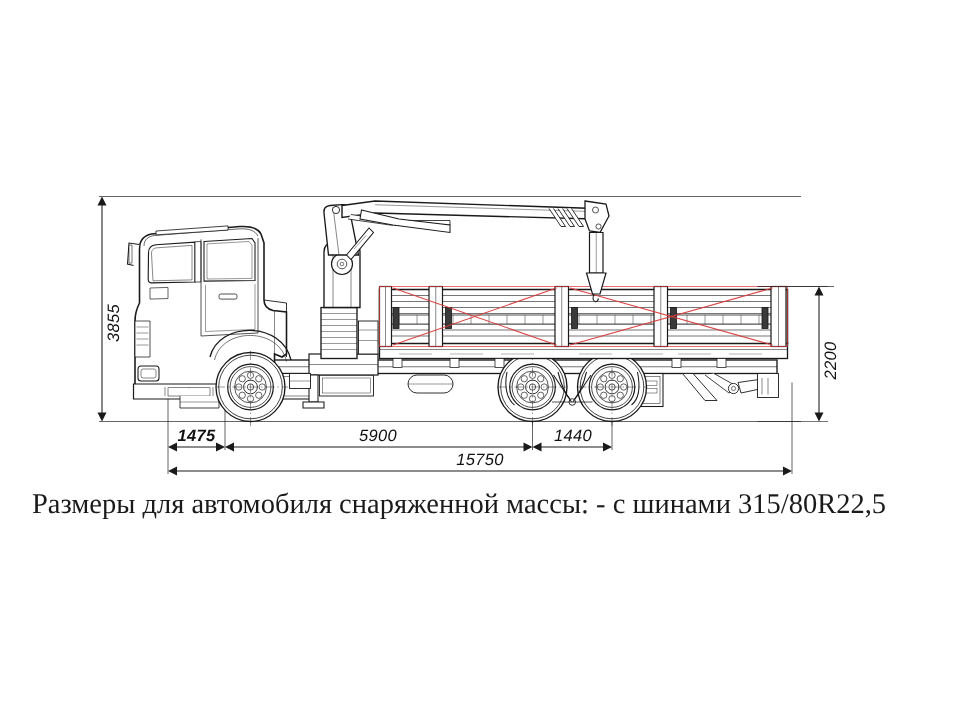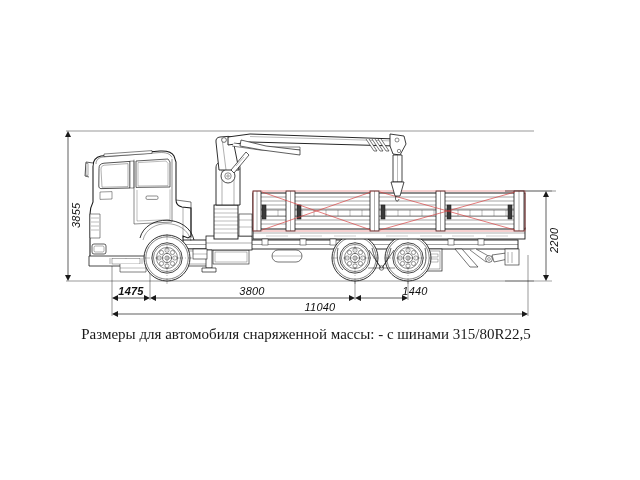--- a/index.html
+++ b/index.html
@@ -16,21 +16,21 @@
     letter-spacing:0.2px;
   }
   .dimtext.vert{transform-origin:left top;}
   #caption{
     position:absolute;
     left:0;
     top:326px;
     width:612px;
     text-align:center;
     font-family:"Liberation Serif",serif;
-    font-size:15px;
+    font-size:19px;
     color:#1a1a1a;
     white-space:nowrap;
   }
 </style>
 </head>
 <body>
 
 <div id="stage">
 
   <svg id="draw" viewBox="0 0 640 480">
@@ -368,21 +368,21 @@
       <path d="M522,311 L528,314 L522,317 z" fill="#1a1a1a" stroke="none"></path>
     </g>
   </svg>
 
   <div class="dimtext vert" style="left:70px; top:228px; transform:rotate(-90deg);">3855</div>
 
   <div class="dimtext vert" style="left:548px; top:253px; transform:rotate(-90deg);">2200</div>
 
   <div class="dimtext" style="left:112px; top:285px; width:38px; text-align:center;font-weight:bold;">1475</div>
 
-  <div class="dimtext" style="left:232px; top:285px; width:40px; text-align:center;">3800</div>
-
-  <div class="dimtext" style="left:362px; top:285px; width:40px; text-align:center;margin-left:33px;">1440</div>
-
-  <div class="dimtext" style="left:297px; top:301px; width:46px; text-align:center;">11040</div>
+  <div class="dimtext" style="left:232px; top:285px; width:40px; text-align:center;">5900</div>
+
+  <div class="dimtext" style="left:362px; top:285px; width:40px; text-align:center;">1440</div>
+
+  <div class="dimtext" style="left:297px; top:301px; width:46px; text-align:center;">15750</div>
 
   <div id="caption">Размеры для автомобиля снаряженной массы: - с шинами 315/80R22,5</div>
 
 </div>
 
 </body></html>

